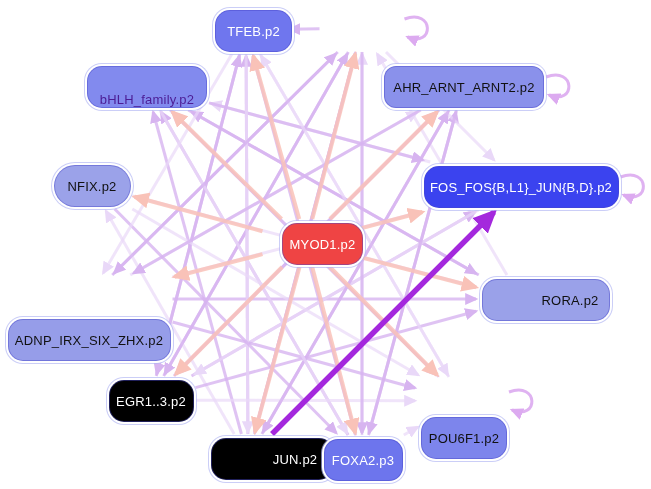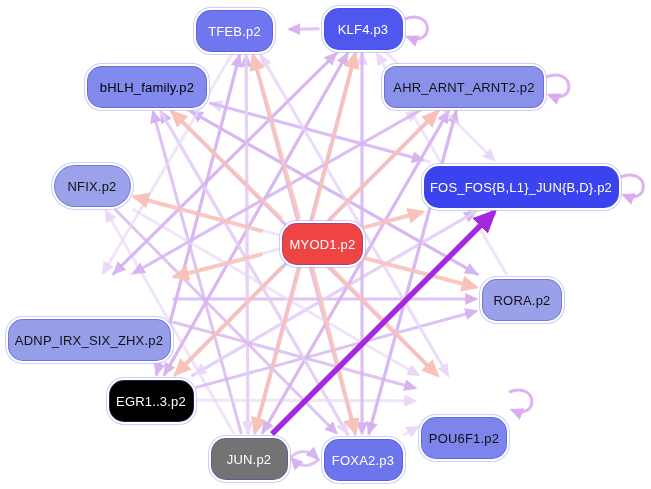--- a/index.html
+++ b/index.html
@@ -96,52 +96,49 @@
       <line x1="329.8481012658228" y1="267" x2="437.1645569620253" y2="375" stroke="#f9c2b8" stroke-width="4" stroke-opacity="0.85" marker-end="url(#arr-salmon)"></line>
       <line x1="299.5255813953488" y1="267" x2="255.0139534883721" y2="432" stroke="#f9c2b8" stroke-width="4" stroke-opacity="0.85" marker-end="url(#arr-salmon)"></line>
       <line x1="312.22222222222223" y1="267" x2="355.25925925925924" y2="433" stroke="#f9c2b8" stroke-width="4" stroke-opacity="0.85" marker-end="url(#arr-salmon)"></line>
       <line x1="272" y1="434" x2="494" y2="212" stroke="#a428dd" stroke-width="5.5" stroke-opacity="1" marker-end="url(#arr-purple)"></line>
       <path d="M404.5,19 C434.5,8 434.5,48 407.5,37" fill="none" stroke="#dcaaf0" stroke-width="3" stroke-opacity="0.9" marker-end="url(#arr-loop)"></path>
       <path d="M546,77 C576,66 576,106 549,95" fill="none" stroke="#dcaaf0" stroke-width="3" stroke-opacity="0.9" marker-end="url(#arr-loop)"></path>
       <path d="M620.5,177 C650.5,166 650.5,206 623.5,195" fill="none" stroke="#dcaaf0" stroke-width="3" stroke-opacity="0.9" marker-end="url(#arr-loop)"></path>
       <path d="M509,392 C539,381 539,421 512,410" fill="none" stroke="#dcaaf0" stroke-width="3" stroke-opacity="0.9" marker-end="url(#arr-loop)"></path>
     </svg>
 
-<div class="node" style="left: 196px; top: 10px; width: 75px; height: 40px; background: rgb(111, 118, 238); color: rgb(255, 255, 255);">
+<div class="node" style="left: 215px; top: 10px; width: 75px; height: 40px; background: rgb(111, 118, 238); color: rgb(255, 255, 255);">
       <span>TFEB.p2</span>
     </div>
-    <div class="node" style="left: 323.5px; top: 8px; width: 77px; height: 40px; background: rgb(79, 87, 239); color: rgb(255, 255, 255);">
-      <span>KLF4.p3</span>
-    </div>
-    <div class="node" style="left: 87px; top: 66px; width: 118px; height: 40px; background: rgb(130, 138, 238); color: #000000;">
+    <div class="node" style="left: 87px; top: 66px; width: 118px; height: 40px; background: rgb(130, 138, 238); color: #4c1d95; align-items: flex-end;">
       <span>bHLH_family.p2</span>
     </div>
     <div class="node" style="left: 384px; top: 66px; width: 158px; height: 40px; background: rgb(138, 145, 235); color: rgb(17, 17, 17); border-radius: 12px;">
       <span>AHR_ARNT_ARNT2.p2</span>
     </div>
     <div class="node" style="left: 53.5px; top: 165px; width: 75px; height: 40px; background: rgb(155, 162, 233); color: rgb(17, 17, 17); border-radius: 21px;">
       <span>NFIX.p2</span>
     </div>
     <div class="node" style="left: 423.5px; top: 166px; width: 193px; height: 40px; background: rgb(59, 67, 239); color: rgb(255, 255, 255);">
       <span>FOS_FOS{B,L1}_JUN{B,D}.p2</span>
     </div>
     <div class="node" style="left: 282px; top: 223px; width: 79px; height: 40px; background: #ef4444; color: rgb(255, 255, 255);">
       <span>MYOD1.p2</span>
     </div>
     <div class="node" style="left: 7.5px; top: 279px; width: 161px; height: 40px; background: rgb(150, 157, 233); color: rgb(17, 17, 17); margin-top: 40px;">
       <span>ADNP_IRX_SIX_ZHX.p2</span>
     </div>
-    <div class="node" style="left: 482px; top: 279px; width: 78px; height: 40px; background: rgb(154, 161, 233); color: rgb(17, 17, 17);">
+    <div class="node" style="left: 482px; top: 279px; width: 78px; height: 40px; background: rgb(154, 161, 233); color: rgb(17, 17, 17); padding-left: 48px;">
       <span>RORA.p2</span>
     </div>
     <div class="node" style="left: 108.5px; top: 380px; width: 83px; height: 40px; background: #000000; color: rgb(255, 255, 255);">
       <span>EGR1..3.p2</span>
     </div>
     <div class="node" style="left: 421px; top: 381px; width: 84px; height: 40px; background: rgb(125, 133, 236); color: rgb(17, 17, 17); margin-top: 36px;">
       <span>POU6F1.p2</span>
     </div>
-    <div class="node" style="left: 210.5px; top: 438px; width: 75px; height: 40px; background: #737373; color: rgb(255, 255, 255);">
+    <div class="node" style="left: 210.5px; top: 438px; width: 75px; height: 40px; background: #000000; color: rgb(255, 255, 255); padding-left: 46px;">
       <span>JUN.p2</span>
     </div>
-    <div class="node" style="left: 323.5px; top: 439px; width: 77px; height: 40px; background: rgb(109, 117, 237); color: rgb(255, 255, 255);">
+    <div class="node" style="left: 323.5px; top: 439px; width: 77px; height: 40px; background: rgb(109, 117, 237); color: rgb(255, 255, 255); border-radius: 14px;">
       <span>FOXA2.p3</span>
     </div>
   </div>
 
 </body></html>

